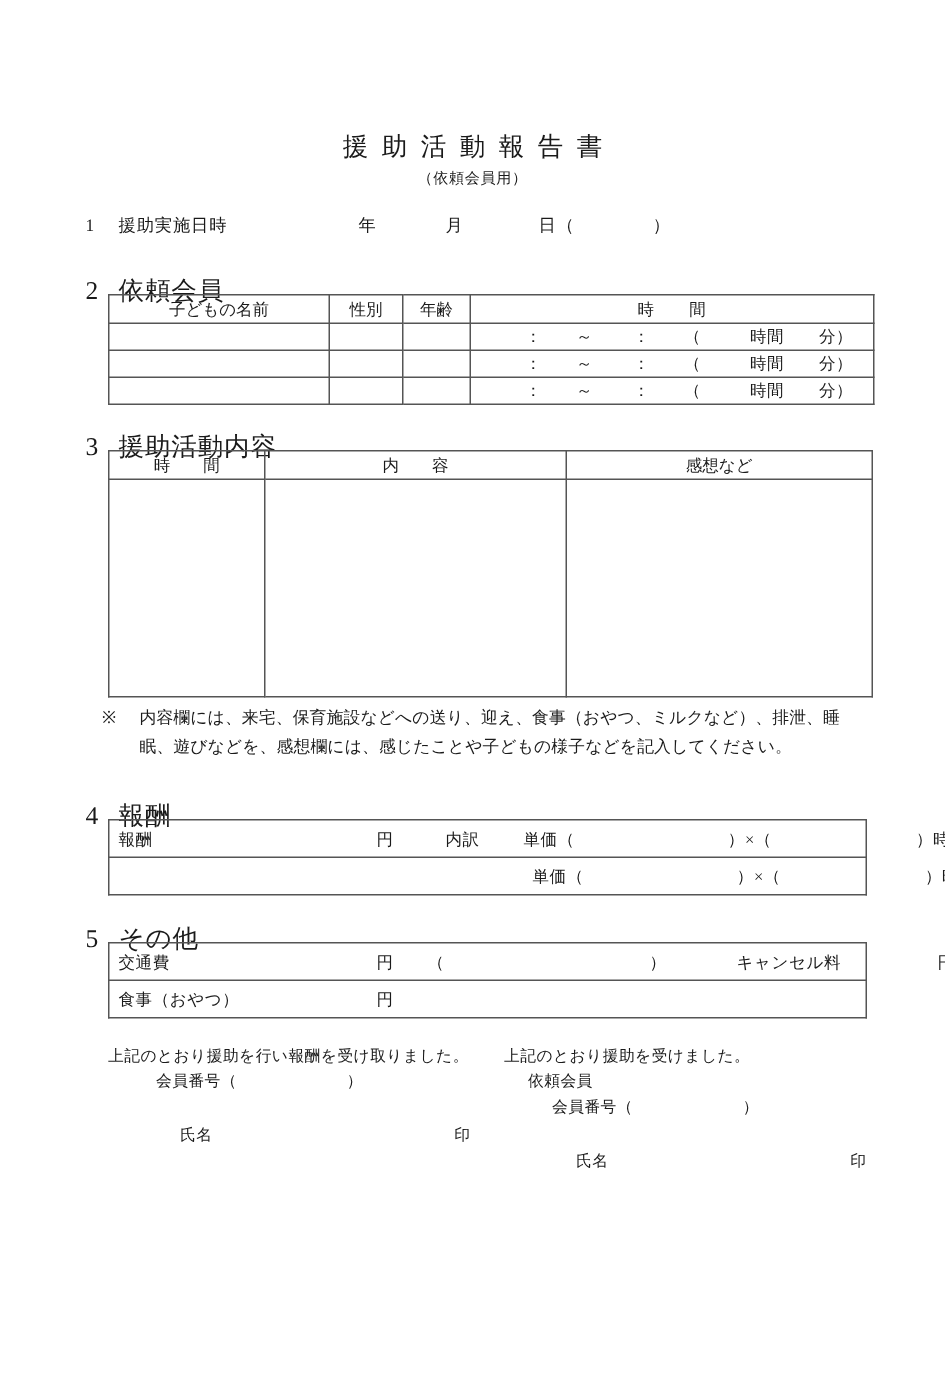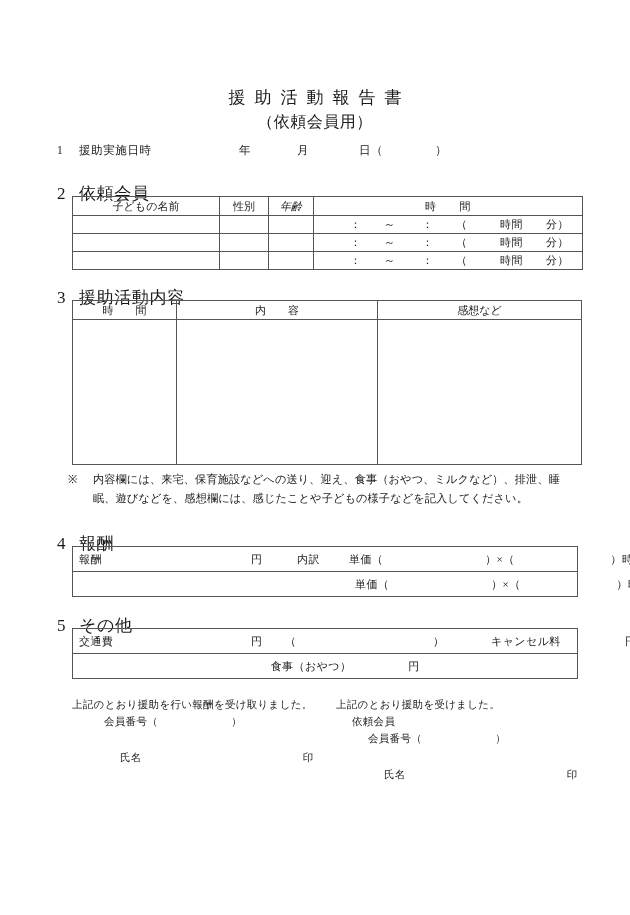--- a/index.html
+++ b/index.html
@@ -40,21 +40,21 @@
     font-size: 17px;
     letter-spacing: 9px;
     text-indent: 9px;
     white-space: nowrap;
   }
   .doc-subtitle {
     position: absolute;
     left: 0; top: 112px;
     width: 630px;
     text-align: center;
-    font-size: 16px;
+    font-size: 10px;
     letter-spacing: 0.5px;
     white-space: nowrap;
   }
 
   
   .sec-head {
     position: absolute;
     font-size: 17px;
     letter-spacing: 0.6px;
     white-space: nowrap;
@@ -93,21 +93,21 @@
   
   #tbl-children {
     left: 72px;
     top: 196px;
     width: 506px;
   }
   #tbl-children td { height: 17px; }
   #tbl-children .hdr td { height: 18px; }
   .kidname { width: 146px; }
   .sex     { width: 48px; font-family: Liberation Serif, serif; }
-  .age     { width: 44px; font-style: italic; }
+  .age     { width: 44px; }
   .timecol { width: 268px; }
   .time-head { letter-spacing: 0.5px; }
   .time-row {
     display: block;
     white-space: nowrap;
     padding-left: 36px;
     letter-spacing: 0.4px;
   }
   .time-row .colon1 { display: inline-block; width: 34px; }
   .time-row .tilde  { display: inline-block; width: 38px; }
@@ -310,21 +310,21 @@
   <table class="form" id="tbl-other">
     <tbody>
         <tr>
       <td>
         <span class="other-line">
           <span class="nm">交通費</span><span class="yen">円</span><span class="op">（</span><span class="cp">）</span><span class="cancel">キャンセル料</span><span>円</span>
         </span>
       </td>
     </tr>
     <tr>
-      <td style="border-top:none;text-align:center;">
+      <td style="border-top:none;">
         <span class="other-line">
           <span class="nm">食事（おやつ）</span><span class="yen">円</span>
         </span>
       </td>
     </tr>
   </tbody>
     </table>
 
   <div class="sig" id="sig-left">
     <span>上記のとおり援助を行い報酬を受け取りました。</span>

